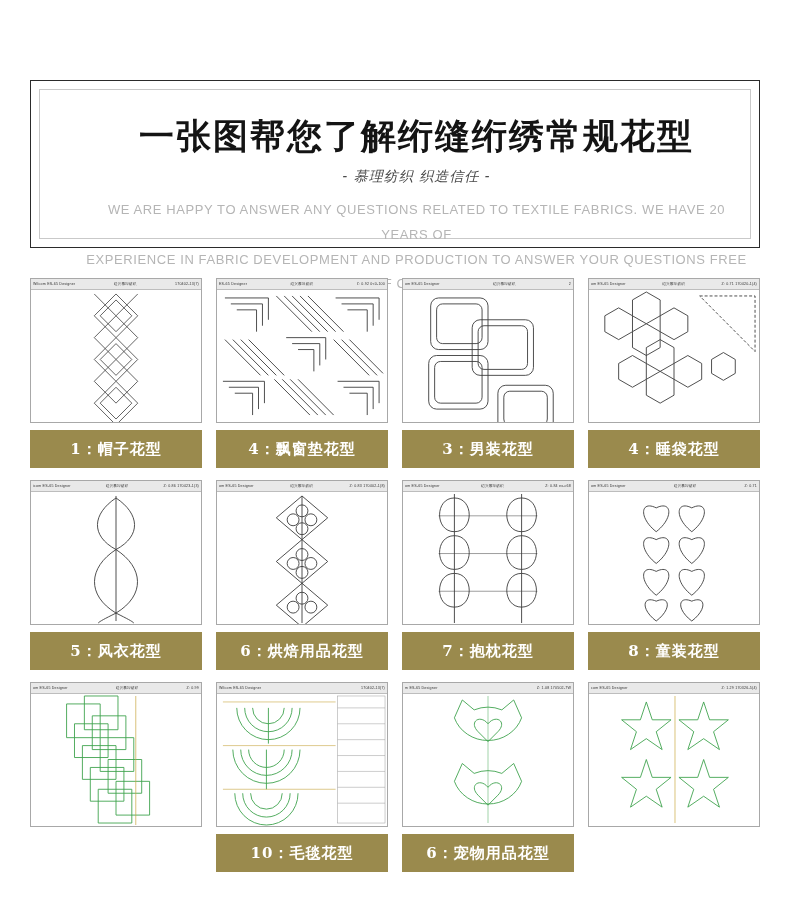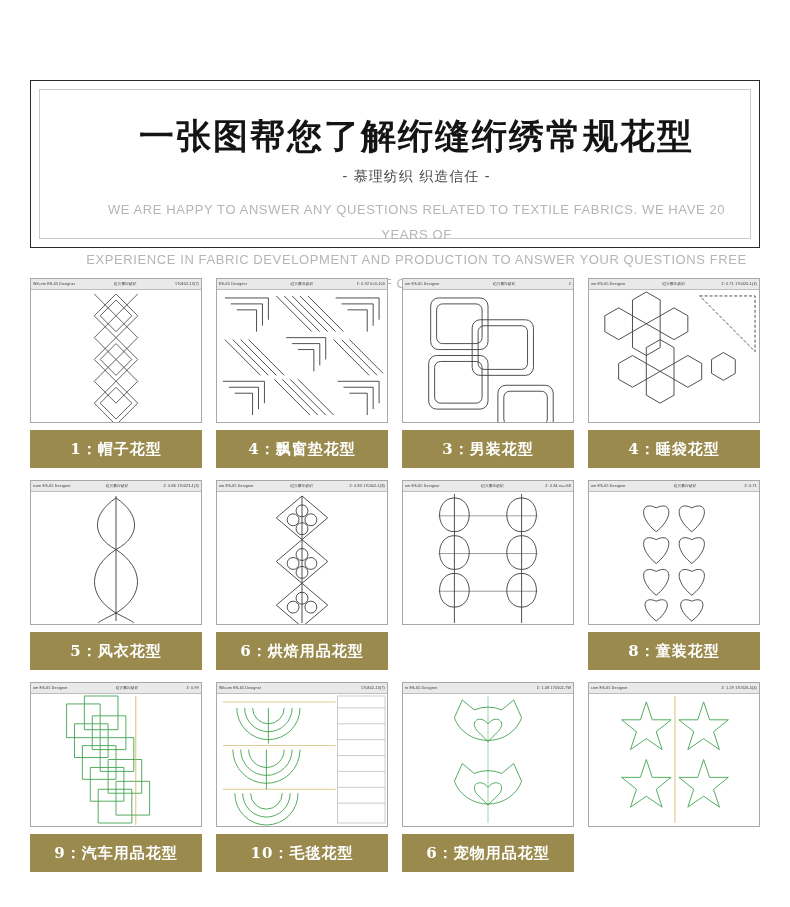--- a/index.html
+++ b/index.html
@@ -51,20 +51,21 @@
     letter-spacing: 2px;
     color: #141414;
     line-height: 1.15;
   }
   .banner-sub {
     margin-top: 12px;
     font-family: "DejaVu Serif", serif;
     font-size: 14px;
     color: #4a4a4a;
     letter-spacing: 1px;
+    font-style: italic;
   }
   .banner-en {
     margin-top: 12px;
     font-size: 13px;
     color: #b5b5b5;
     letter-spacing: 0.6px;
     line-height: 1.9;
   }
 
   
@@ -339,20 +340,21 @@
               <path d="M52 44 C32 44 32 78 52 78 C72 78 72 44 52 44 Z"></path>
               <path d="M120 44 C100 44 100 78 120 78 C140 78 140 44 120 44 Z"></path>
               <path d="M52 82 C32 82 32 116 52 116 C72 116 72 82 52 82 Z"></path>
               <path d="M120 82 C100 82 100 116 120 116 C140 116 140 82 120 82 Z"></path>
               <path d="M52 2 L52 132 M120 2 L120 132"></path>
               <path d="M36 24 L136 24 M36 62 L136 62 M36 100 L136 100" stroke-width="0.5"></path>
             </g>
           </svg>
         </div>
       </div>
+      <div class="label">7：抱枕花型</div>
     </div>
 
     <div class="card">
       <div class="thumb">
         <div class="thumb-bar">
           <span class="bar-left">om ES-65 Designer</span>
           <span class="bar-mid">绍兴慕理纺织</span>
           <span class="bar-right">Z: 0.71</span>
         </div>
         <div class="canvas-wrap">
@@ -407,21 +409,20 @@
               <path d="M70 44 L104 44 L104 78 L70 78 Z"></path>
               <path d="M60 74 L94 74 L94 108 L60 108 Z"></path>
               <path d="M78 66 L112 66 L112 100 L78 100 Z"></path>
               <path d="M68 96 L102 96 L102 130 L68 130 Z"></path>
               <path d="M86 88 L120 88 L120 122 L86 122 Z"></path>
             </g>
             <path d="M106 2 L106 132" stroke="#c8a640" stroke-width="0.7" fill="none"></path>
           </svg>
         </div>
       </div>
-      <div class="label">9：汽车用品花型</div>
     </div>
 
     <div class="card">
       <div class="thumb">
         <div class="thumb-bar">
           <span class="bar-left">Wilcom ES-65 Designer</span>
           <span class="bar-mid"></span>
           <span class="bar-right">170402-13(7)</span>
         </div>
         <div class="canvas-wrap">

